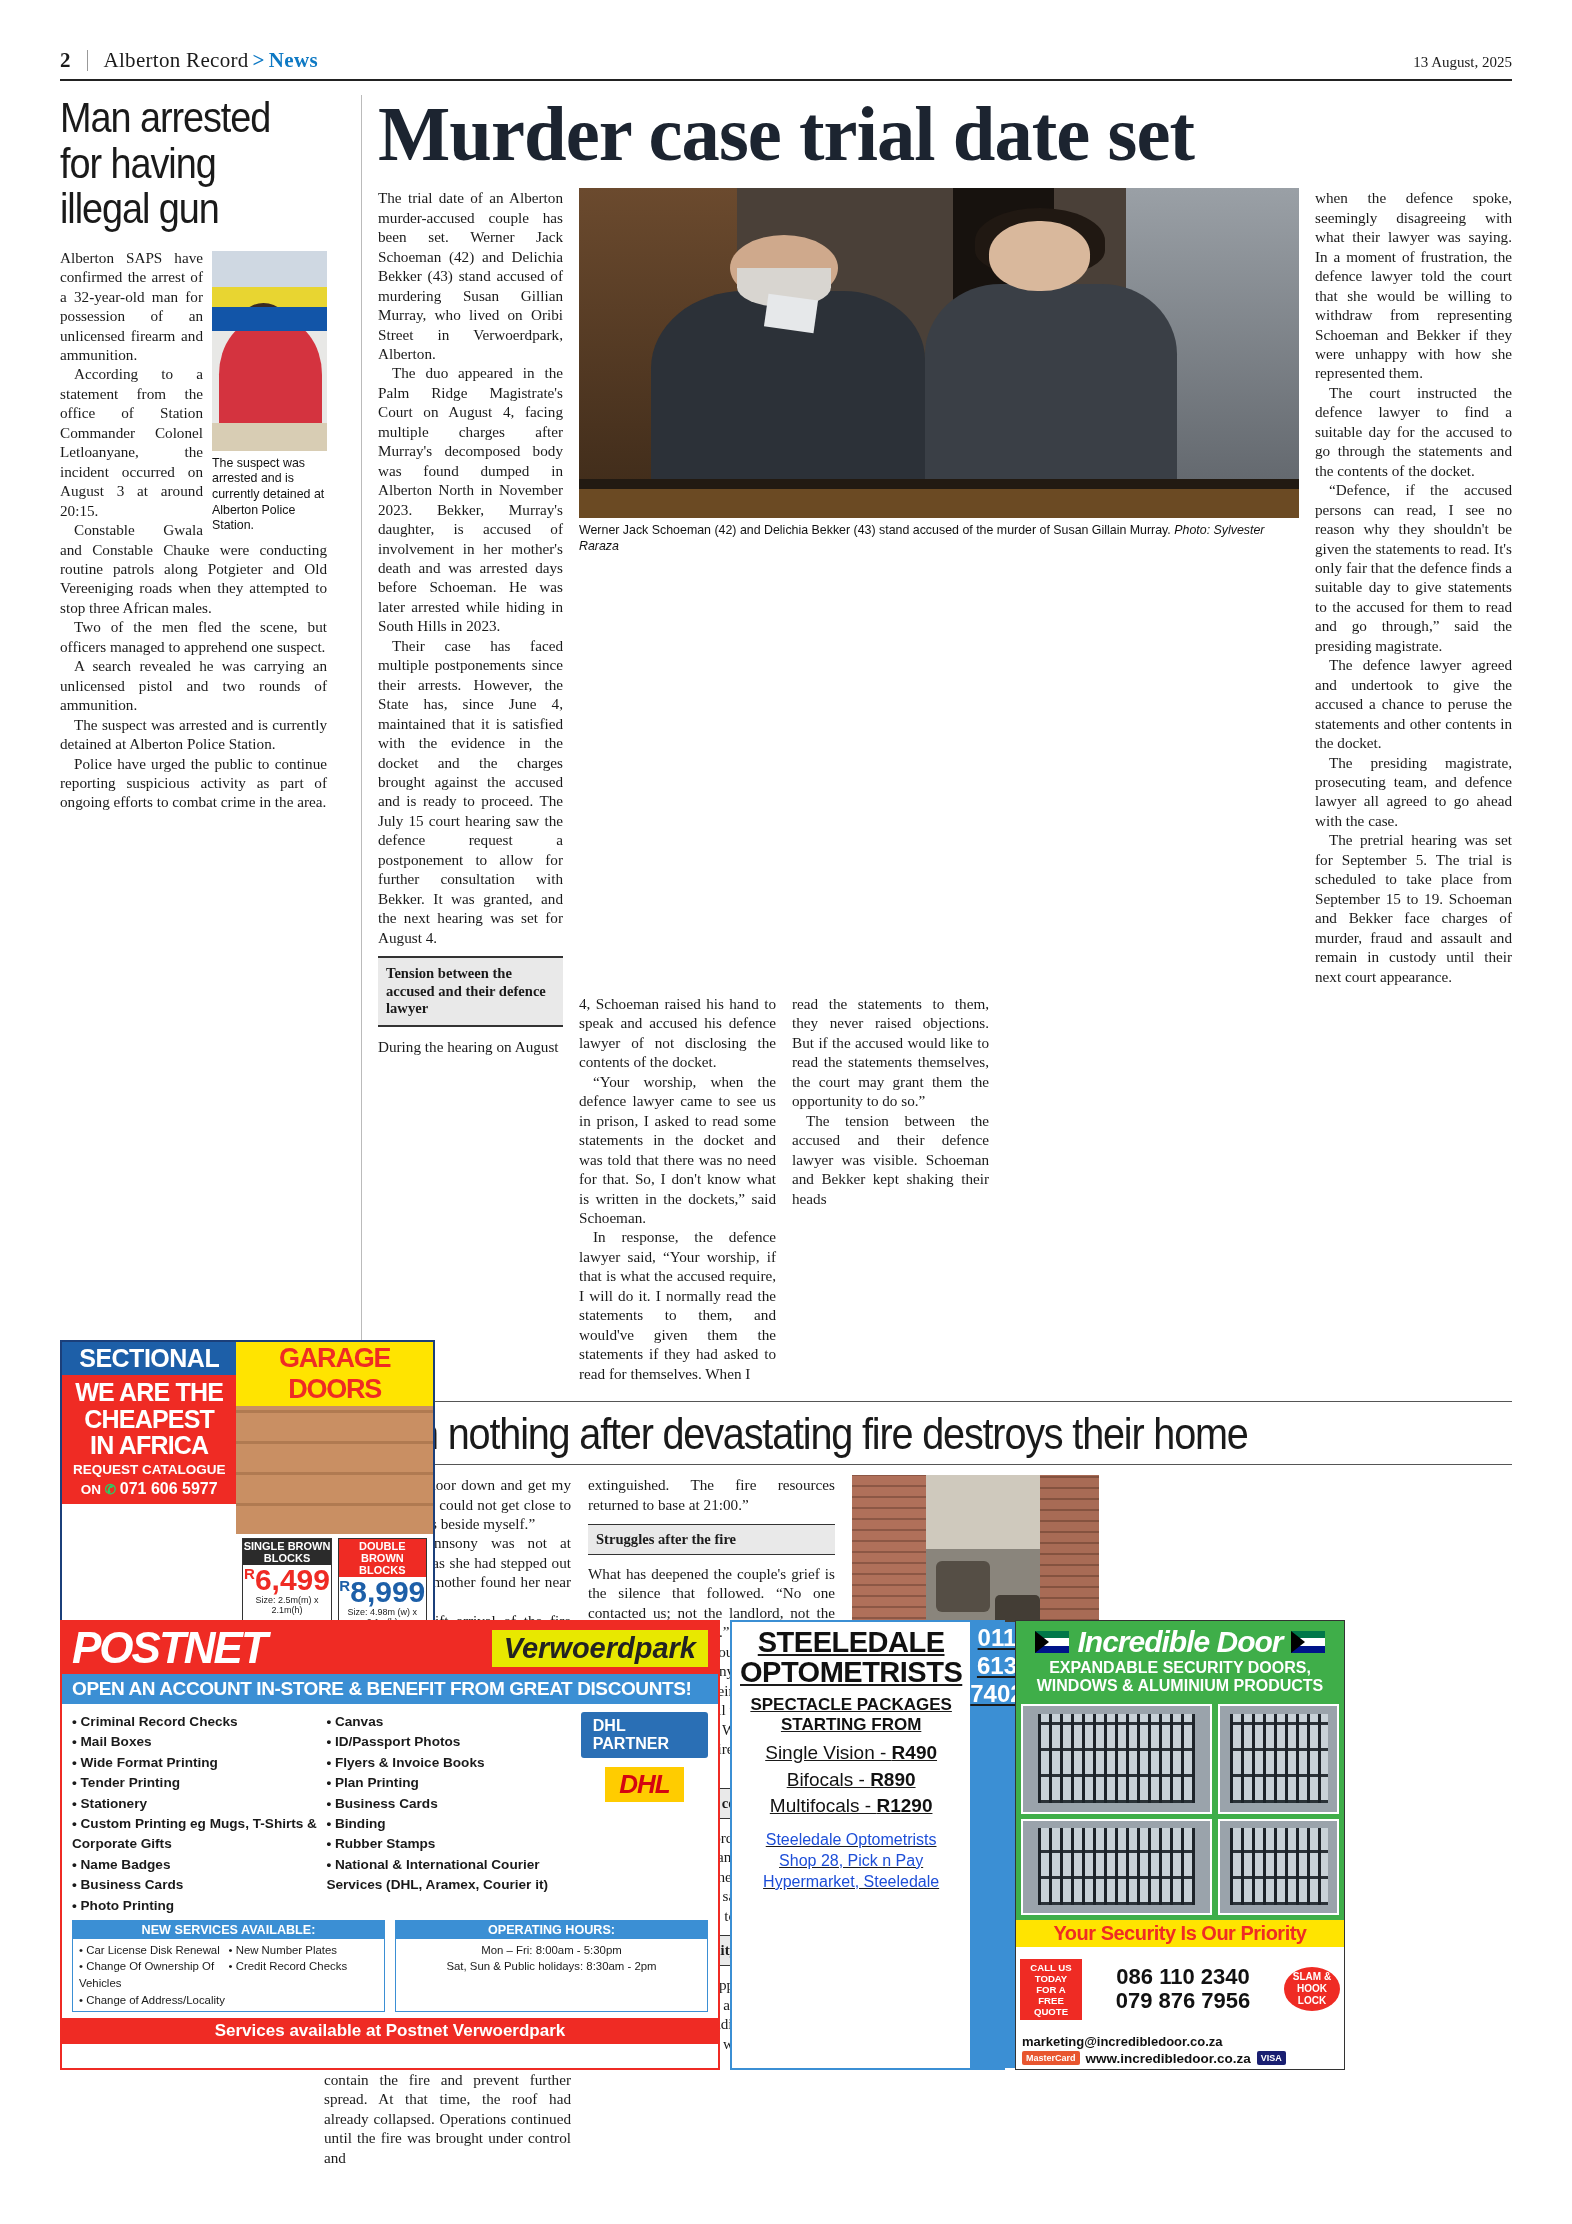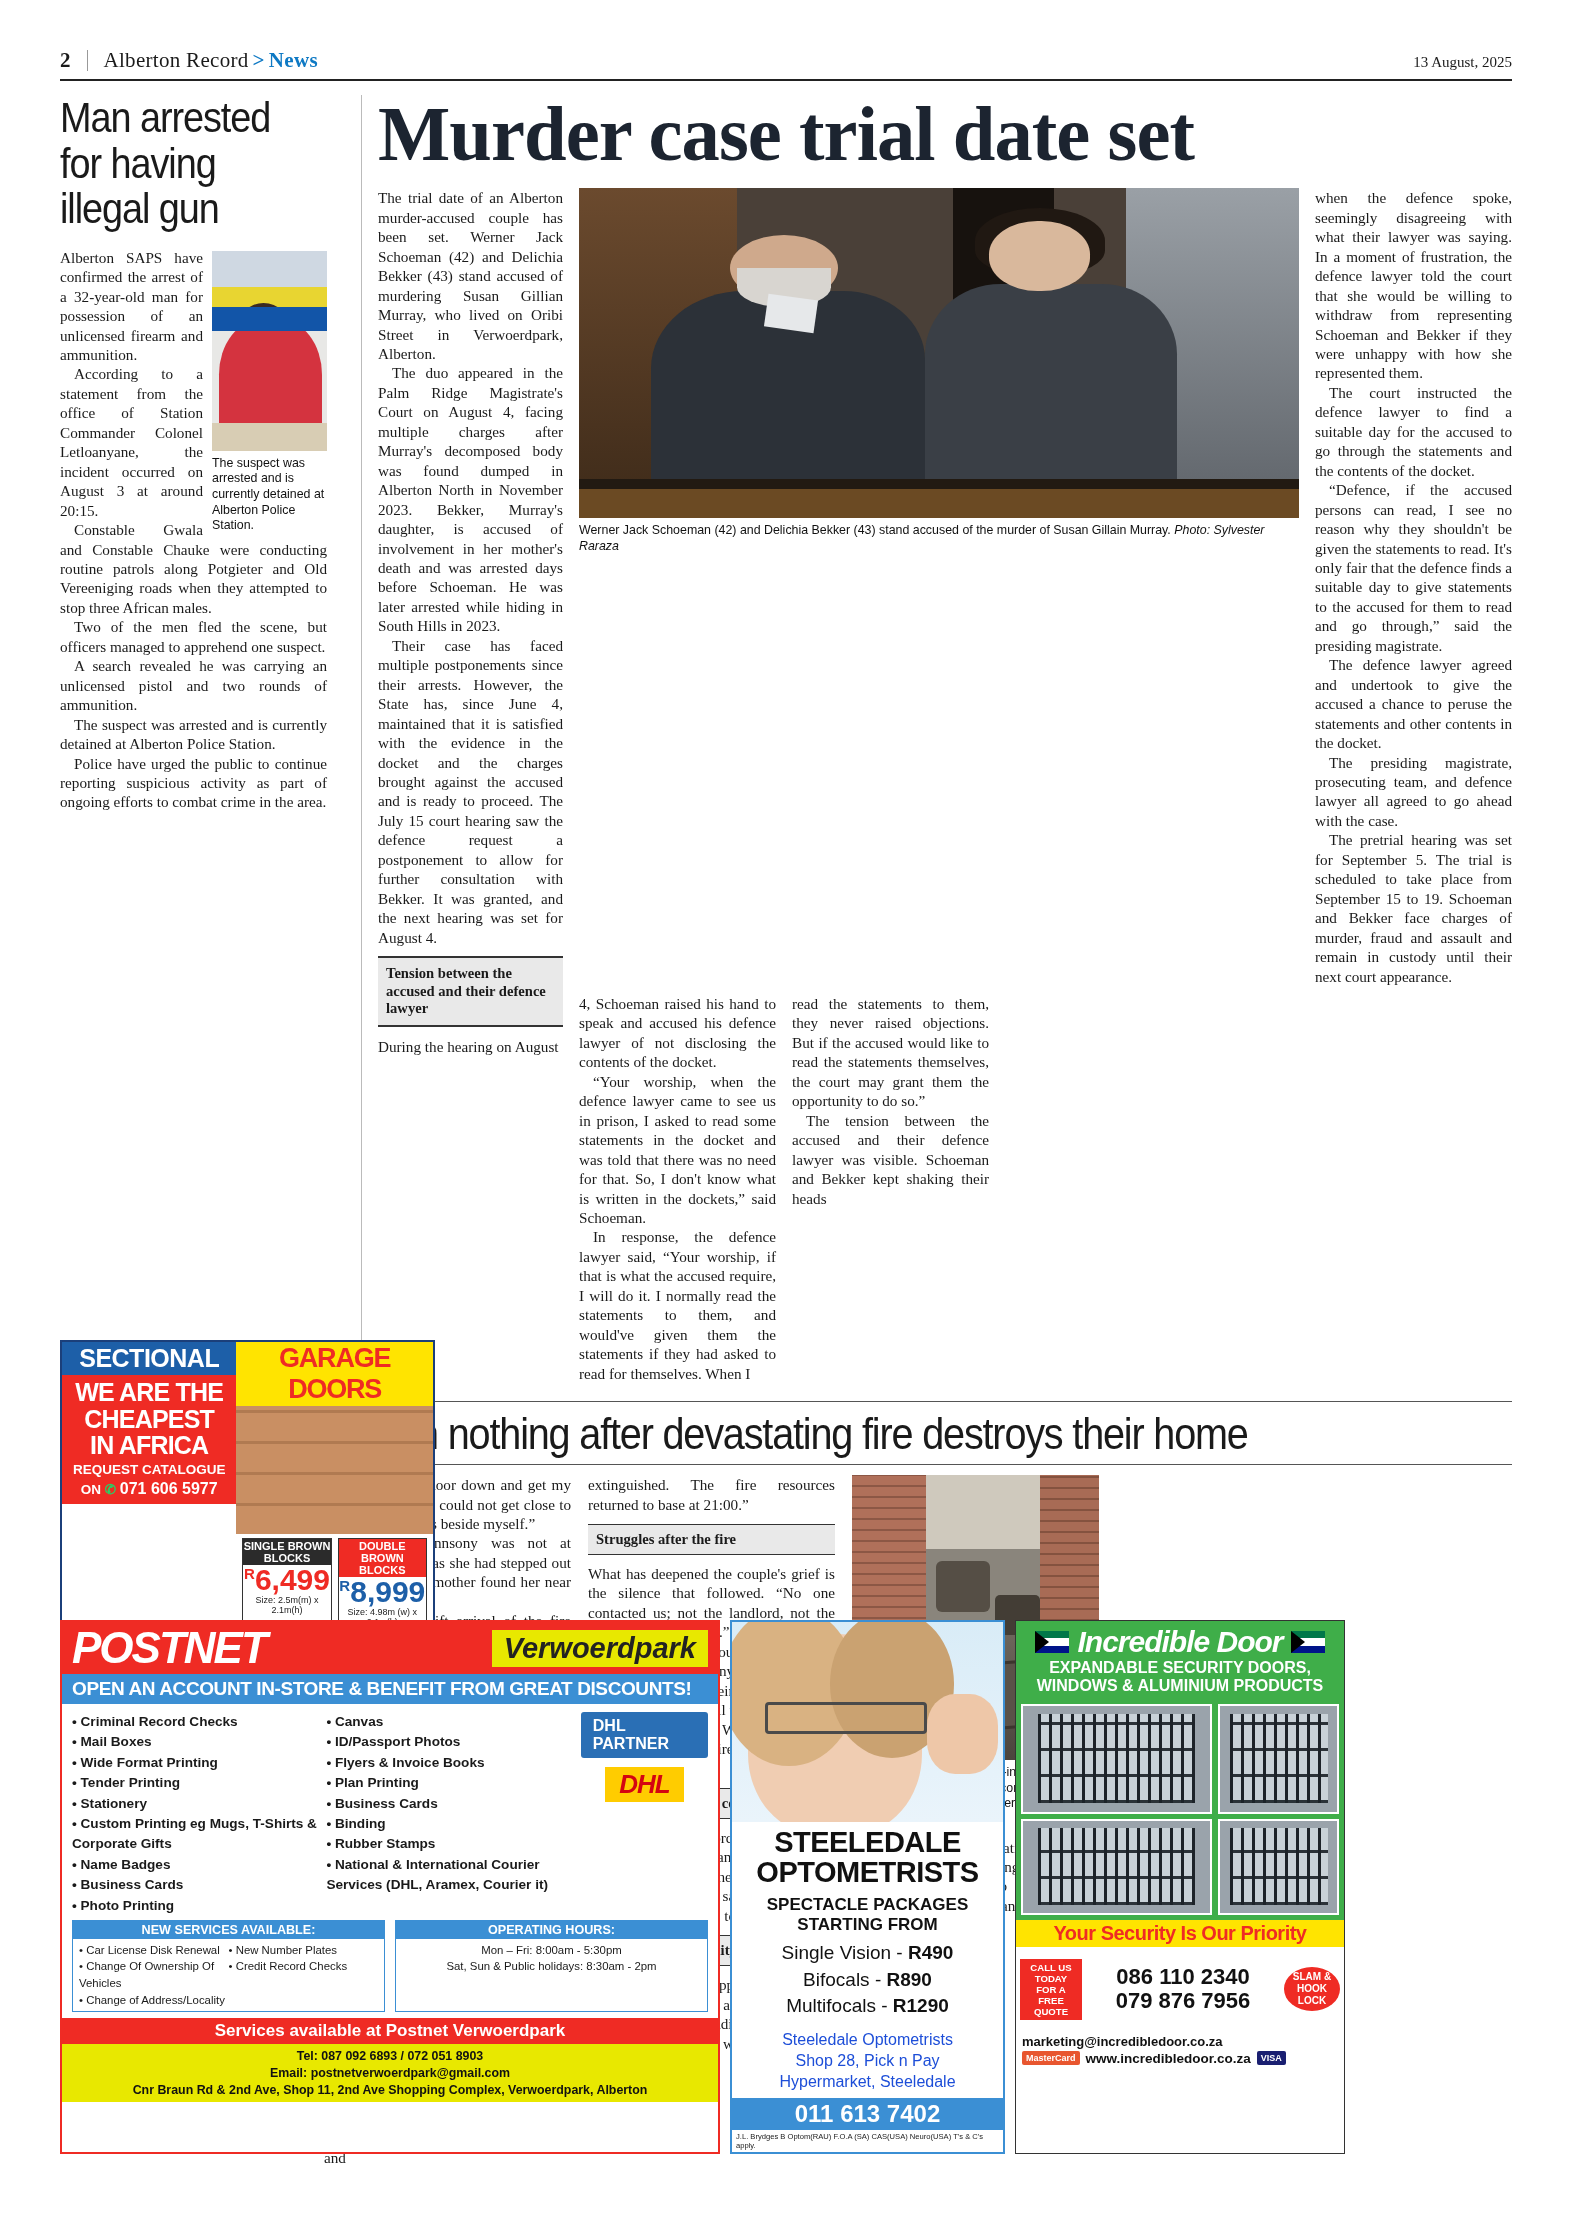--- a/index.html
+++ b/index.html
@@ -177,21 +177,21 @@
   .pn-hbody { padding:3px 6px; font-family:"Liberation Sans", sans-serif; font-size:11.4px; line-height:1.45; }
   .pn-hbody ul{ list-style:none;margin:0;padding:0;}
   .pn-hbody li:before{content:"• ";}
   .pn-hsplit { display:flex; }
   .pn-hsplit ul { flex:1; }
   .pn-center { text-align:center; }
   .pn-serv { background:#ef2b24; color:#fff; font-family:"Liberation Sans", sans-serif; font-weight:bold; font-size:17px; text-align:center; padding:3px 0; }
   .pn-foot { background:#e8e800; color:#111; font-family:"Liberation Sans", sans-serif; font-weight:bold; font-size:12.4px; text-align:center; padding:4px 4px; line-height:1.35; }
 
   
-  .st { width:275px; border:2px solid #3b8fd4; display:flex; flex-direction:column;}
+  .st { width:275px; border:2px solid #3b8fd4; display:flex; flex-direction:row;text-decoration:underline;}
   .st-body { background:#fff; padding:6px 8px; text-align:center; flex:1;}
   .st-t1 { font-family:"Liberation Sans", sans-serif; font-weight:bold; font-size:29px; line-height:1.02; color:#111; letter-spacing:-0.5px;}
   .st-t2 { font-family:"Liberation Sans", sans-serif; font-weight:bold; font-size:17px; color:#111; margin-top:8px; line-height:1.15;}
   .st-p { font-family:"Liberation Sans", sans-serif; font-size:19px; margin-top:6px; line-height:1.4; color:#111;}
   .st-p b{ font-weight:bold; }
   .st-addr { font-family:"Liberation Sans", sans-serif; font-size:16px; margin-top:10px; line-height:1.3; color:#1d4ed8;}
   .st-tel { background:#3b8fd4; color:#fff; font-family:"Liberation Sans", sans-serif; font-weight:bold; font-size:24px; text-align:center; padding:2px 0; }
   .st-fine { font-family:"Liberation Sans", sans-serif; font-size:7.6px; padding:2px 4px; color:#222; }
 
   
@@ -478,25 +478,20 @@
         </div>
         <div class="pn-half">
           <div class="pn-hhdr">OPERATING HOURS:</div>
           <div class="pn-hbody pn-center">
             <div>Mon – Fri: 8:00am - 5:30pm</div>
             <div>Sat, Sun &amp; Public holidays: 8:30am - 2pm</div>
           </div>
         </div>
       </div>
       <div class="pn-serv">Services available at Postnet Verwoerdpark</div>
-      <div class="pn-foot">
-        <div>Tel: 087 092 6893 / 072 051 8903</div>
-        <div>Email: postnetverwoerdpark@gmail.com</div>
-        <div>Cnr Braun Rd &amp; 2nd Ave, Shop 11, 2nd Ave Shopping Complex, Verwoerdpark, Alberton</div>
-      </div>
     </div>
 
     <div class="ad-box st">
       <div class="photo ph-opto">
         <div class="face"></div>
           <div class="hair"></div>
           <div class="hair2"></div>
         <div class="glass"></div>
           <div class="hand"></div>
       </div>

